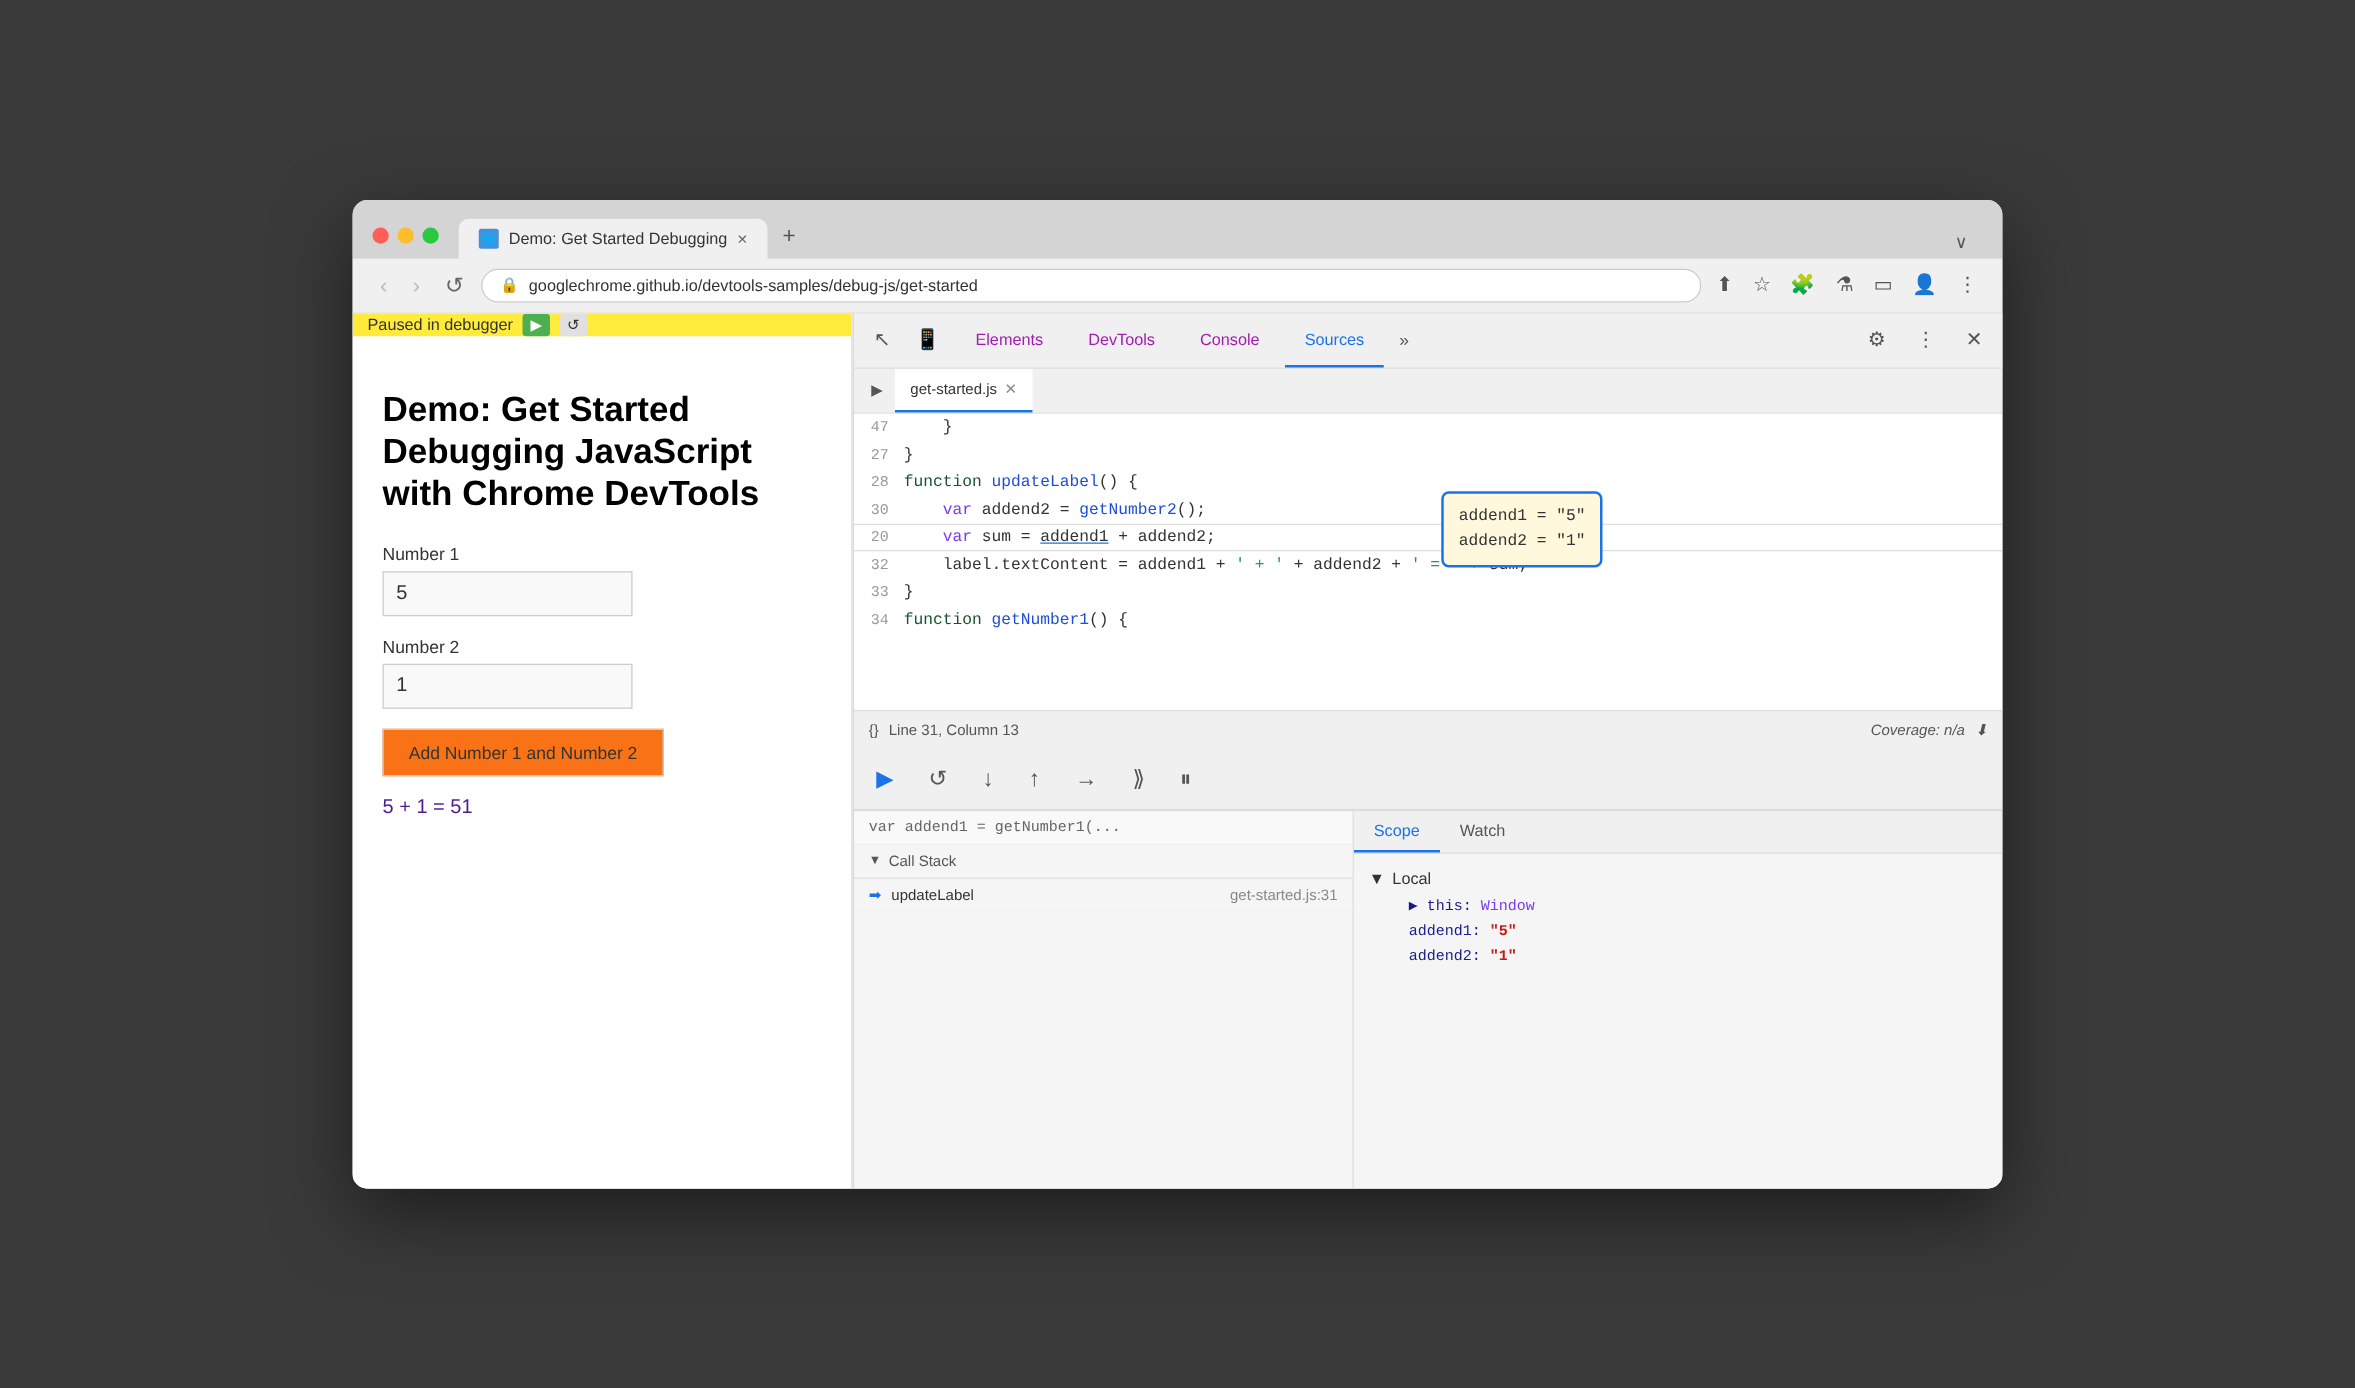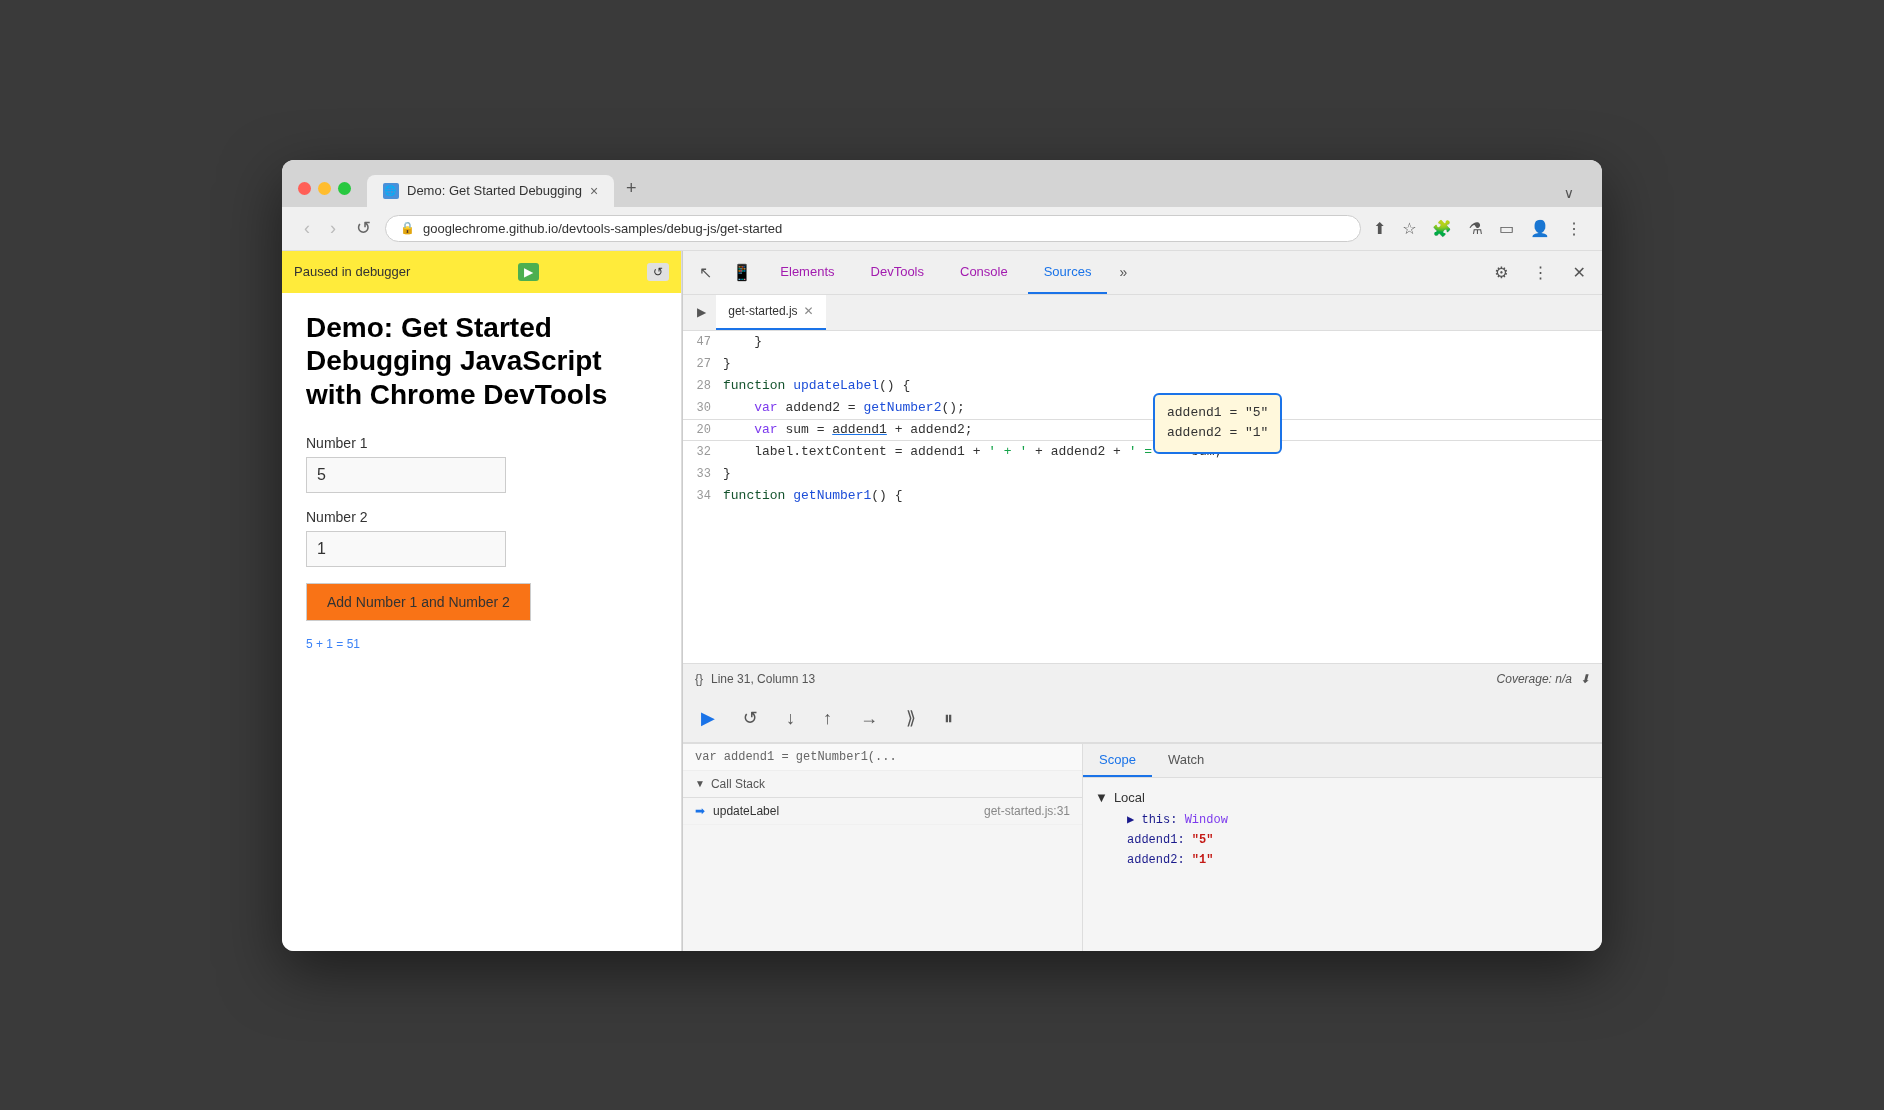--- a/index.html
+++ b/index.html
@@ -161,29 +161,28 @@
       overflow-y: auto;
       position: relative;
     }
 
     .debugger-banner {
       position: absolute;
       top: 0;
       left: 0;
       right: 0;
       background: #ffeb3b;
-      padding: 12px 12px;
+      padding: 0 12px;
       display: flex;
       align-items: center;
       gap: 8px;
       font-size: 13px;
       font-weight: 500;
       color: #333;
       z-index: 10;
-      justify-content: space-between;
     }
 
     .debugger-banner .resume-btn {
       background: #4caf50;
       color: white;
       border: none;
       border-radius: 3px;
       padding: 2px 6px;
       cursor: pointer;
       font-size: 12px;
@@ -238,22 +237,22 @@
       border: 1px solid #ccc;
       background: #f97316;
       padding: 10px 20px;
       font-size: 14px;
       cursor: pointer;
       margin-bottom: 16px;
       color: #333;
     }
 
     .result-text {
-      font-size: 12px;
-      color: #3b82f6;
+      font-size: 16px;
+      color: #4c1d95;
     }
 
     
     .devtools-panel {
       flex: 1;
       display: flex;
       flex-direction: column;
       background: #f5f5f5;
       border-left: 1px solid #ccc;
     }
@@ -452,21 +451,21 @@
       color: #555;
       font-size: 18px;
       cursor: pointer;
       padding: 4px 6px;
     }
     .debug-btn.active { color: #1a73e8; }
 
     
     .lower-section {
       display: flex;
-      height: 208px;
+      height: 303px;
       border-top: 1px solid #ddd;
     }
 
     .call-stack-pane {
       width: 400px;
       border-right: 1px solid #ddd;
       overflow-y: auto;
       font-size: 13px;
     }
 

